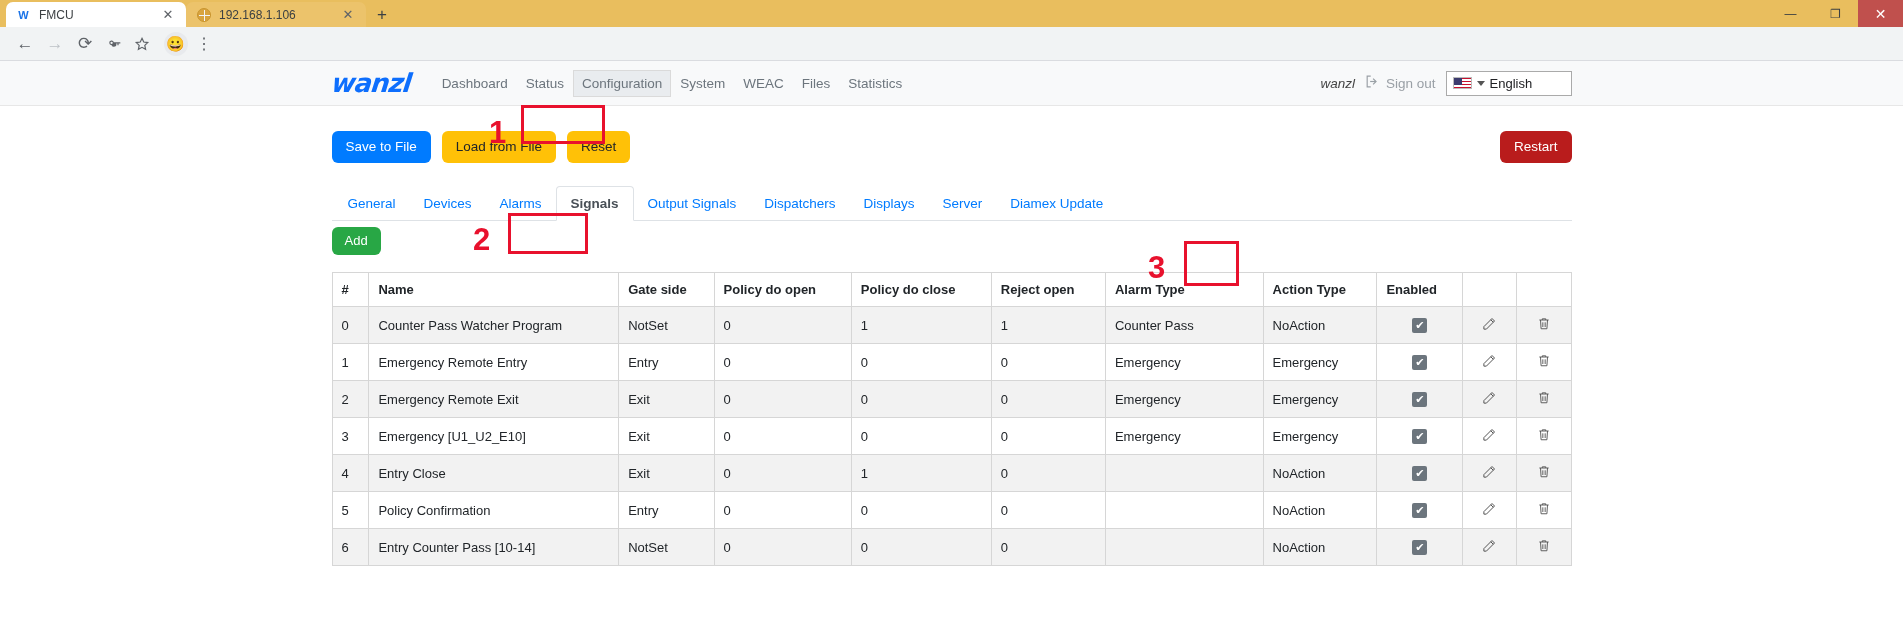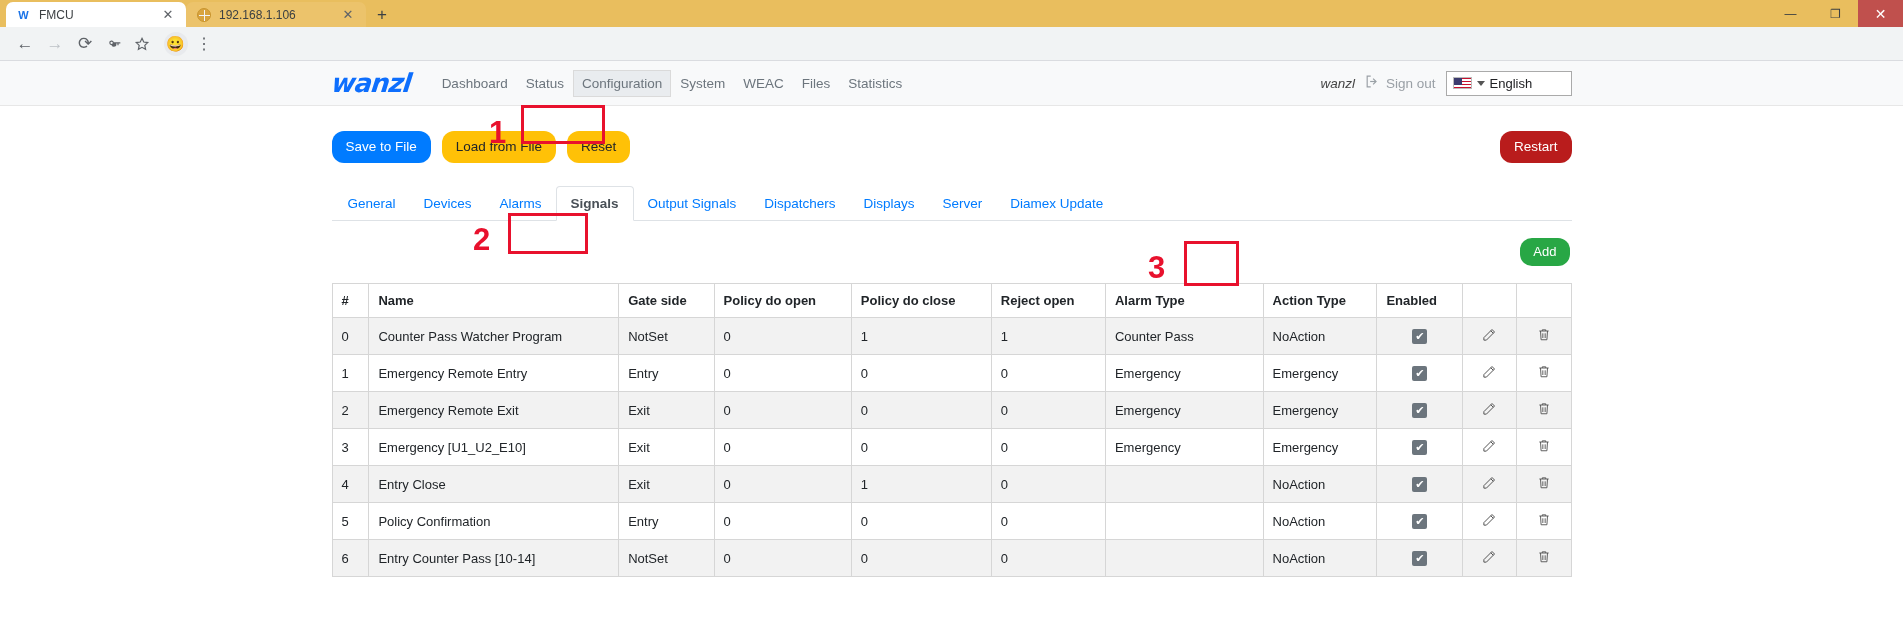--- a/index.html
+++ b/index.html
@@ -228,21 +228,21 @@
 
   .content-wrap { width: 1240px; margin: 0 auto; position: relative; padding-top: 0; }
 
   .toolbar-row {
     display: flex; align-items: center;
     padding-top: 25px;
     gap: 11px;
     position: relative;
   }
   .btn {
-    border: none; border-radius: 12px;
+    border: none; border-radius: 6px;
     font-size: 13.5px;
     padding: 8px 14px;
     cursor: pointer;
     font-family: "Liberation Sans", sans-serif;
     line-height: 1.15;
   }
   .btn-primary { background: #007BFF; color: #fff; }
   .btn-warning { background: #FFC107; color: #212529; }
   .btn-danger  { background: #b91c1c; color: #fff; }
   .btn-success { background: #28A745; color: #fff; font-size: 13px; padding: 7px 13px; }
@@ -267,22 +267,22 @@
     font-weight: bold;
     background: #fff;
     border: 1px solid #dee2e6;
     border-bottom-color: #fff;
     border-top-left-radius: 4px;
     border-top-right-radius: 4px;
     margin-bottom: -1px;
   }
 
   .add-row {
-    display: flex; justify-content: flex-end;
-    margin-top: 17px;
+    display: flex; 
+    margin-top: 6px;
     position: relative;
     padding-right: 2px;
   }
 
   
   .tbl-wrap { margin-top: 17px; }
   table.signals {
     width: 100%;
     border-collapse: collapse;
     font-size: 13px;

